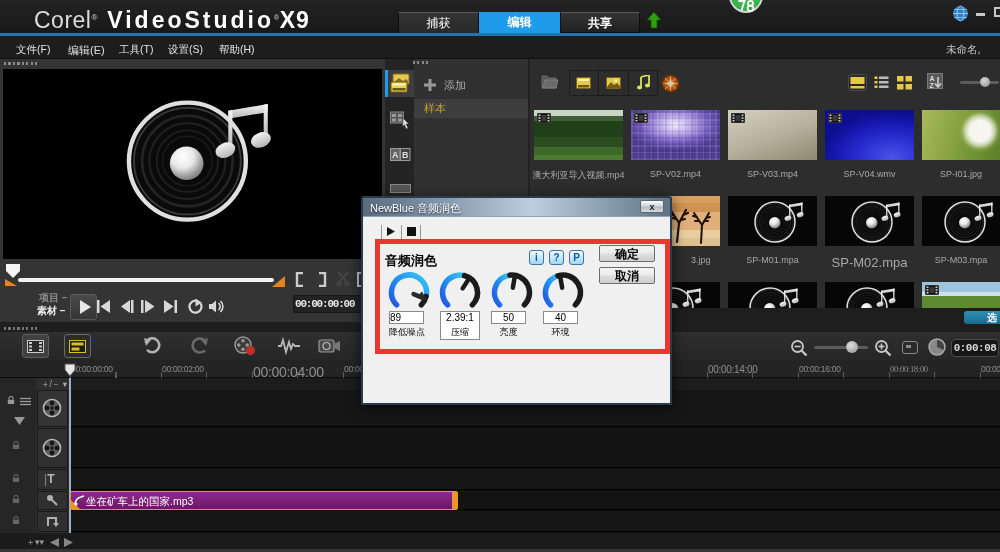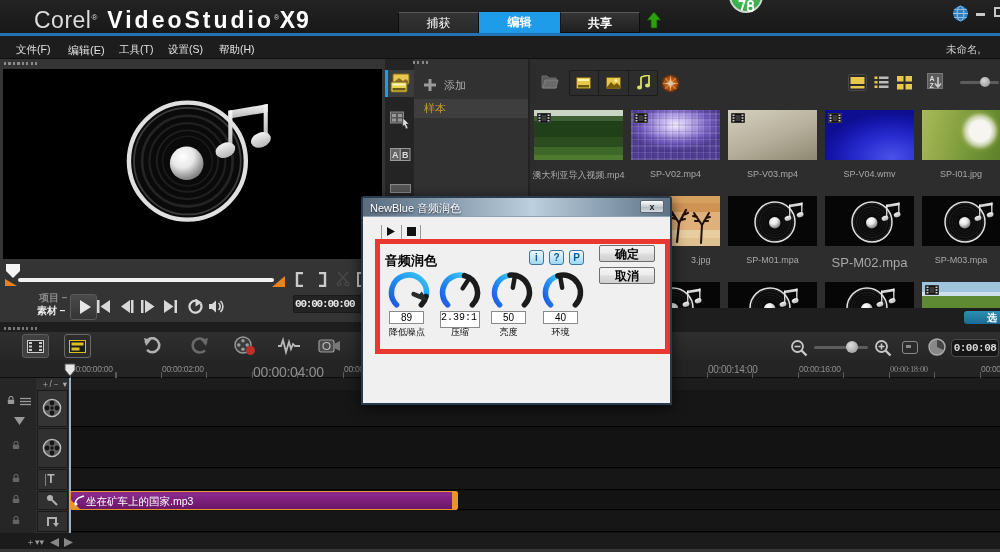--- a/index.html
+++ b/index.html
@@ -589,22 +589,22 @@
     <svg width="0" height="0">
         <defs>
           <linearGradient id="kblue" x1="0" y1="1" x2="1" y2="0">
       <stop offset="0" stop-color="#2255e0"></stop>
             <stop offset="0.55" stop-color="#2196f3"></stop>
             <stop offset="1" stop-color="#3ec6f0"></stop>
     </linearGradient>
         </defs>
       </svg>
     
-    <div style="position:absolute;left:26px;top:113px;width:35px;height:13px;background:#fff;border:1px solid #8a8a8a;font-size:10px;text-align:center;line-height:12px;color:#000;">89</div>
-    <div style="position:absolute;left:77px;top:113px;width:40px;height:17px;background:#fff;border:1px solid #8a8a8a;font-size:10px;line-height:12px;color:#000;font-family:Liberation Mono, monospace;">2.39:1</div>
+    <div style="position:absolute;left:26px;top:113px;width:35px;height:13px;background:#fff;border:1px solid #8a8a8a;font-size:10px;line-height:12px;color:#000;">89</div>
+    <div style="position:absolute;left:77px;top:113px;width:40px;height:29px;background:#fff;border:1px solid #8a8a8a;font-size:10px;text-align:center;line-height:12px;color:#000;">2.39:1</div>
     <div style="position:absolute;left:128px;top:113px;width:35px;height:13px;background:#fff;border:1px solid #8a8a8a;font-size:10px;text-align:center;line-height:12px;color:#000;">50</div>
     <div style="position:absolute;left:180px;top:113px;width:35px;height:13px;background:#fff;border:1px solid #8a8a8a;font-size:10px;text-align:center;line-height:12px;color:#000;">40</div>
     <div style="position:absolute;left:23px;top:128px;width:42px;font-size:9px;text-align:center;color:#000;">降低噪点</div>
     <div style="position:absolute;left:77px;top:128px;width:40px;font-size:9px;text-align:center;color:#000;">压缩</div>
     <div style="position:absolute;left:128px;top:128px;width:35px;font-size:9px;text-align:center;color:#000;">亮度</div>
     <div style="position:absolute;left:180px;top:128px;width:35px;font-size:9px;text-align:center;color:#000;">环境</div>
   </div>
 
   
 

